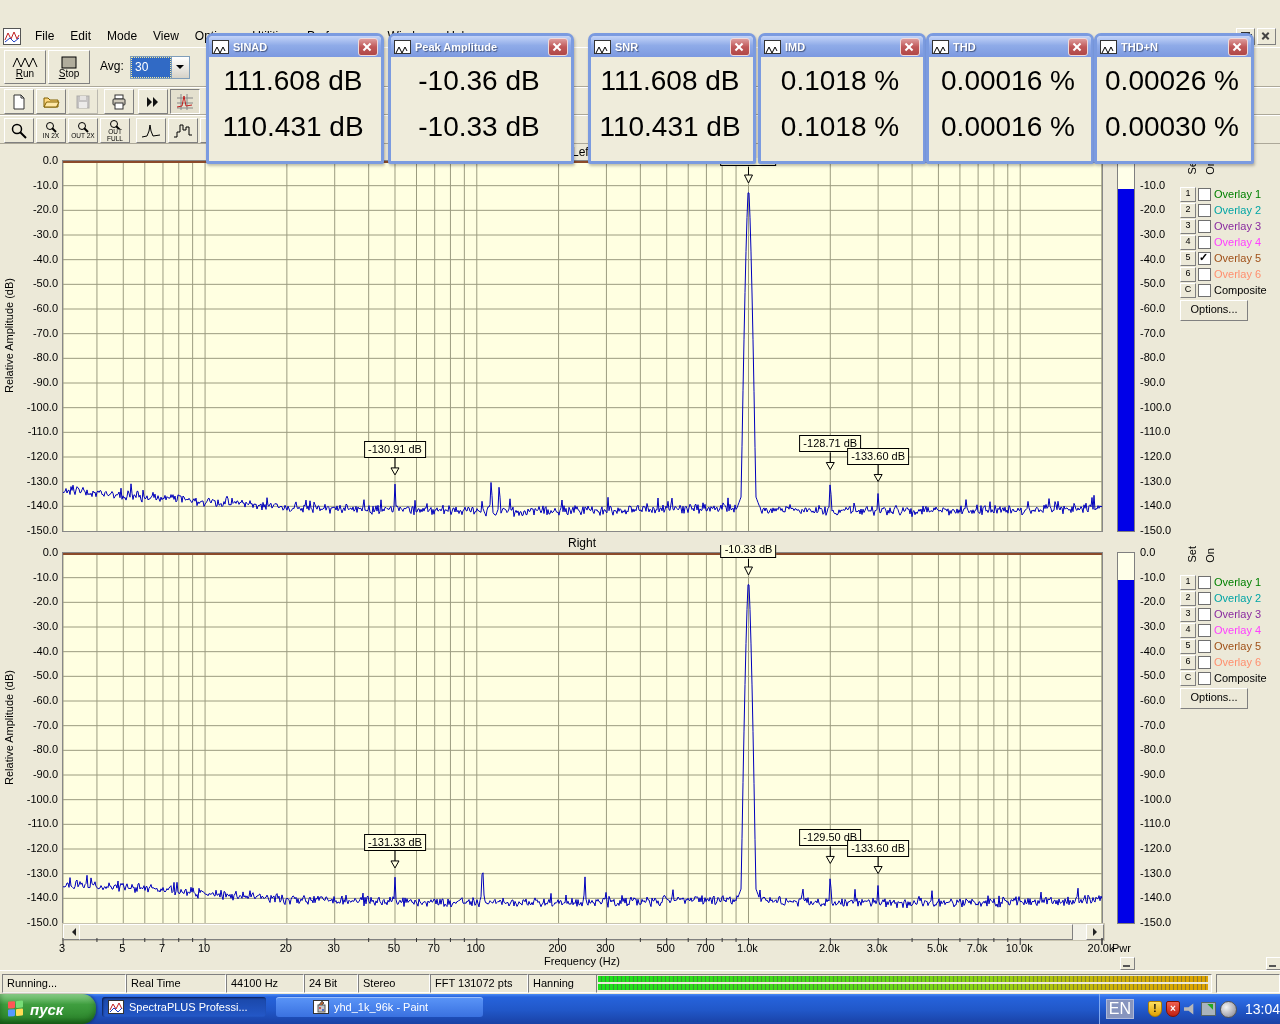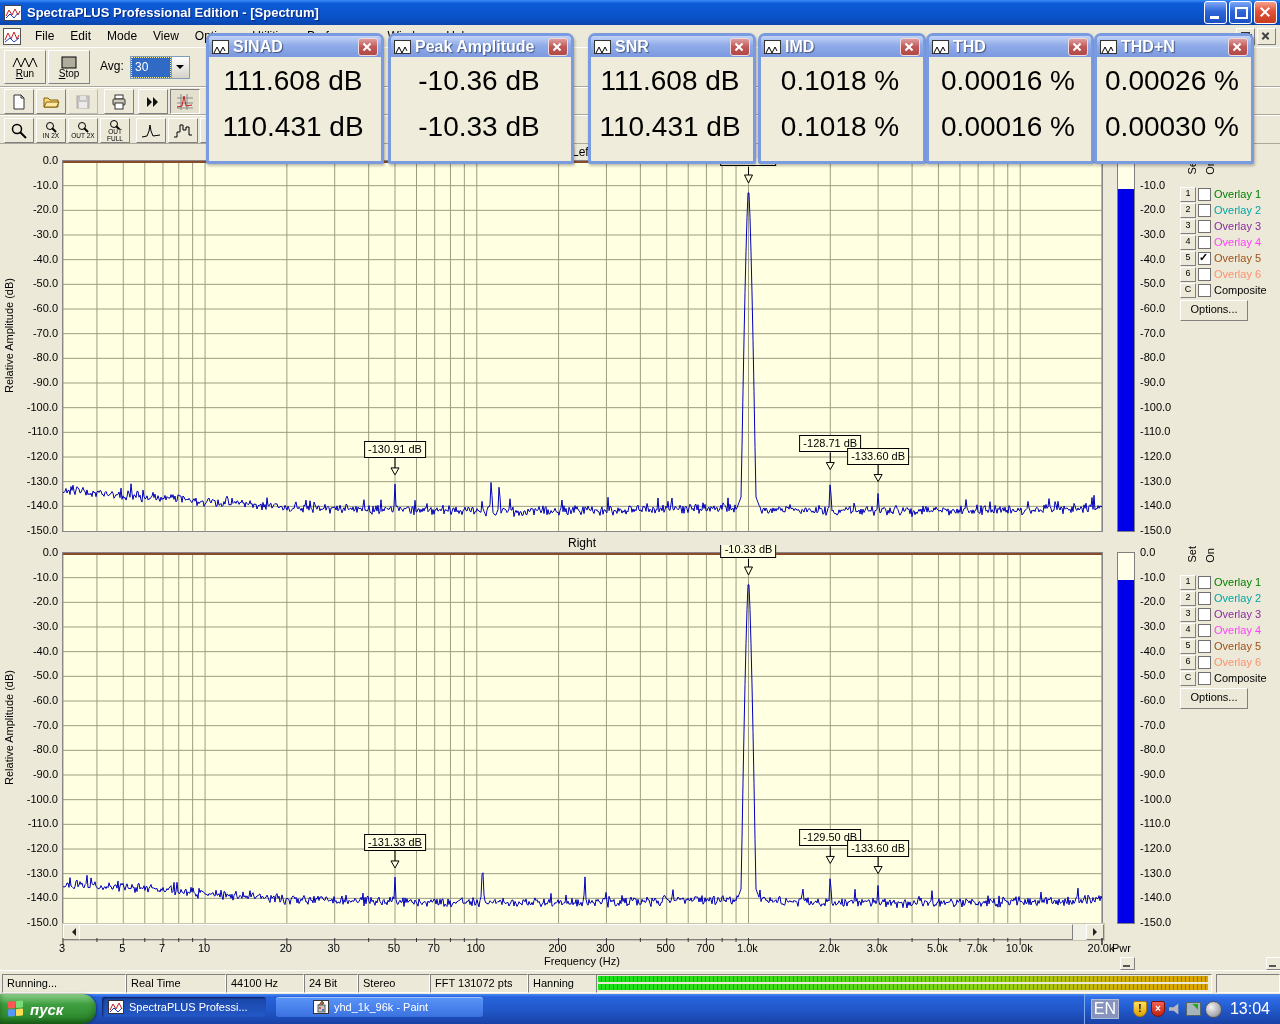--- a/index.html
+++ b/index.html
@@ -43,21 +43,21 @@
   .avg-combo{position:absolute;left:130px;top:8px;width:58px;height:21px;border:1px solid #7F9DB9;background:#fff;display:flex}
   .avg-value{flex:1;background:#316AC5;color:#fff;font-size:12px;padding:2px 3px;border:1px dotted #F5E99C}
   .avg-drop{width:17px;background:linear-gradient(180deg,#fff,#D6D2C8);border-left:1px solid #7F9DB9;position:relative}
   .avg-drop::after{content:"";position:absolute;left:4px;top:8px;border:4px solid transparent;border-top-color:#000}
   .tinytxt{font-size:6.5px;line-height:6.5px;text-align:center}
   .disabled{opacity:.45}
   
   .meter{position:absolute;top:33px;height:125px;border:3px solid #7B9BE0;border-radius:7px 7px 2px 2px;background:#ECE9D8;z-index:50;box-shadow:1px 2px 3px rgba(0,0,0,.25)}
   .mtitle{height:21px;border-radius:4px 4px 0 0;background:linear-gradient(180deg,#C4D4F8,#8FABE8 45%,#7C99E0);display:flex;align-items:center;padding:0 3px}
   .mtitle-icon{width:15px;height:12px;background:#fff;border:1px solid #333;margin-right:4px;flex:none}
-  .mtitle-text{flex:1;color:#fff;font-size:16px;font-weight:bold;white-space:nowrap;overflow:hidden;text-shadow:1px 1px 1px #44557F}
+  .mtitle-text{flex:1;color:#fff;font-size:11px;font-weight:bold;white-space:nowrap;overflow:hidden;text-shadow:1px 1px 1px #44557F}
   .mclose{width:18px;height:16px;border:1px solid #F0DADA;border-radius:3px;background:linear-gradient(180deg,#DE9C9C,#C05858 50%,#B04848);position:relative;flex:none}
   .mclose .x1,.mclose .x2{position:absolute;left:3px;top:7px;width:10px;height:2px;background:#fff}
   .mclose .x1{transform:rotate(45deg)}.mclose .x2{transform:rotate(-45deg)}
   .mbody{position:absolute;left:0;right:0;top:21px;bottom:0;background:#EFECDB}
   .mval{position:absolute;left:0;right:4px;height:44px;font-size:28px;color:#000;text-align:center;line-height:44px;white-space:nowrap}
   .mval.v1{top:2px}.mval.v2{top:48px}
   
   .plot-wrap{position:absolute;left:62px;width:1041px;overflow:hidden}
   .plot{position:absolute;left:0;width:1039px;height:370px;background:#FFFFE1;border:1px solid #888;}
   .plotsvg{position:absolute;left:0;top:0}
@@ -117,51 +117,30 @@
     background:linear-gradient(180deg,#4A8BF5 0%,#2E6EE8 12%,#2157C8 55%,#1941A5 100%)}
   .lang{width:26px;height:18px;background:#8795BE;border:1px solid #AEB8D8;color:#fff;font-size:16px;text-align:center;line-height:17px;margin-right:14px}
   .tray-icons{display:flex;align-items:center;gap:4px;margin-right:8px}
   .shield{width:12px;height:14px;border-radius:2px 2px 7px 7px;position:relative;text-align:center;font-size:10px;font-weight:bold;line-height:13px}
   .shield.warn{background:linear-gradient(180deg,#FFE060,#E0A000);color:#000;border:1px solid #B08000}
   .shield.risk{background:linear-gradient(180deg,#F06050,#C02010);color:#fff;border:1px solid #801000}
   .speaker{width:13px;height:12px;background:#B8B8B8;clip-path:polygon(0 35%,35% 35%,72% 4%,72% 96%,35% 65%,0 65%)}
   .remove-hw{width:13px;height:12px;background:#A8B4BC;border:1px solid #566;position:relative}
   .remove-hw::after{content:"";position:absolute;right:-2px;top:-3px;border:4px solid transparent;border-bottom-color:#2A2;transform:rotate(45deg)}
   .disc{width:15px;height:15px;border-radius:50%;border:1px solid #555;background:radial-gradient(circle at 35% 35%,#F4F4F4,#A8A8B0 65%,#70707A)}
-  .clock{color:#fff;font-size:16px;margin-right:10px}
+  .clock{color:#fff;font-size:14px;}
   
   .abs{position:absolute}
 </style>
 </head>
 <body>
 
 <div class="screen">
 
   
-  <div class="titlebar">
-    <span class="app-icon">
-      <svg width="16" height="14">
-          <path d="M1 10 L4 4 L7 9 L10 3 L13 9 L15 5" stroke="#C02020" fill="none"></path>
-          <path d="M1 12 L5 8 L9 12 L13 7" stroke="#2040C0" fill="none"></path>
-        </svg>
-    </span>
-    <span class="titlebar-text">SpectraPLUS Professional Edition - [Spectrum]</span>
-    <span class="wbtns">
-      <span class="wbtn">
-          <span class="bar"></span>
-        </span>
-      <span class="wbtn">
-          <span class="box"></span>
-        </span>
-      <span class="wbtn close">
-          <span class="x1"></span>
-          <span class="x2"></span>
-        </span>
-    </span>
-  </div>
 
   
   <div class="menubar">
     <span class="menu-appicon">
       <svg width="16" height="15">
           <path d="M1 11 L4 4 L7 10 L10 3 L13 10 L15 6" stroke="#C02020" fill="none"></path>
           <path d="M1 13 L6 9 L10 13 L15 9" stroke="#2040C0" fill="none"></path>
         </svg>
     </span>
     <span id="menu-items" style="display:flex">

